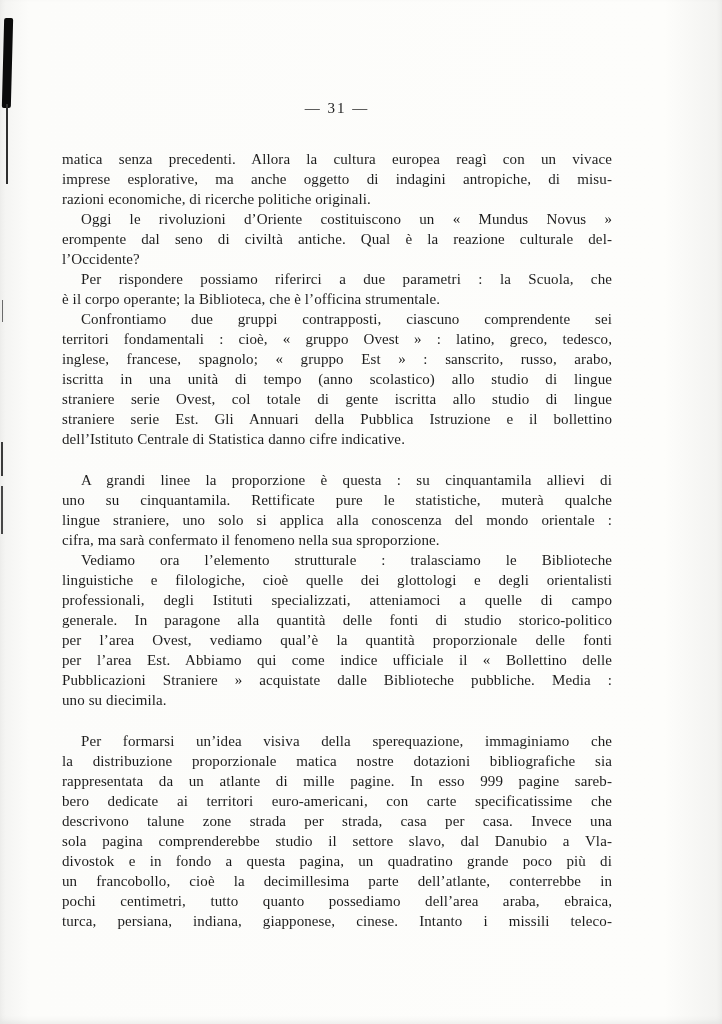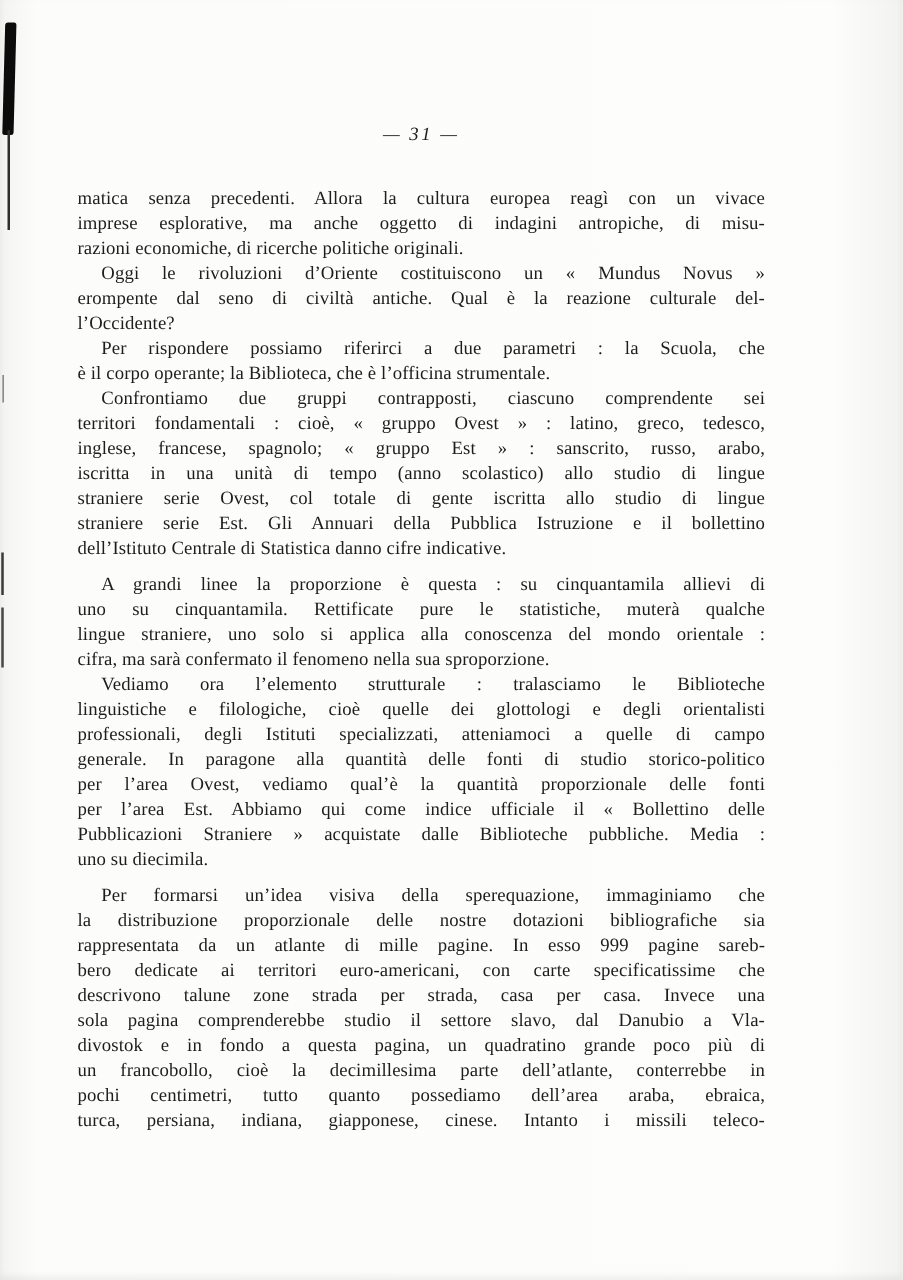--- a/index.html
+++ b/index.html
@@ -22,33 +22,32 @@
     box-shadow: inset 0 -3px 6px rgba(0,0,0,0.06);
   }
   .page-number {
     position: absolute;
     top: 100px;
     left: 62px;
     width: 550px;
     text-align: center;
     font-size: 15px;
     letter-spacing: 2px;
-    font-style: italic;
   }
   .text-block {
     position: absolute;
     top: 149px;
     left: 62px;
     width: 550px;
     font-size: 15px;
     line-height: 20px;
     letter-spacing: 0.1px;
   }
   .paragraph { margin: 0; }
-  .paragraph.space-before { margin-top: 9px; }
+  .paragraph.space-before { margin-top: 21px; }
   .line {
     text-align: justify;
     text-align-last: justify;
     white-space: normal;
   }
   .line.last { text-align-last: left; }
   .line.indent { text-indent: 19px; }
 
   
   .artifact-blob {
@@ -141,21 +140,21 @@
         <div class="line">linguistiche e filologiche, cioè quelle dei glottologi e degli orientalisti</div>
         <div class="line">professionali, degli Istituti specializzati, atteniamoci a quelle di campo</div>
         <div class="line">generale. In paragone alla quantità delle fonti di studio storico-politico</div>
         <div class="line">per l’area Ovest, vediamo qual’è la quantità proporzionale delle fonti</div>
         <div class="line">per l’area Est. Abbiamo qui come indice ufficiale il « Bollettino delle</div>
         <div class="line">Pubblicazioni Straniere » acquistate dalle Biblioteche pubbliche. Media :</div>
         <div class="line last">uno su diecimila.</div>
       </div>
       <div class="paragraph space-before">
         <div class="line indent">Per formarsi un’idea visiva della sperequazione, immaginiamo che</div>
-        <div class="line">la distribuzione proporzionale delle nostre dotazioni bibliografiche sia</div>
+        <div class="line">la distribuzione proporzionale matica nostre dotazioni bibliografiche sia</div>
         <div class="line">rappresentata da un atlante di mille pagine. In esso 999 pagine sareb-</div>
         <div class="line">bero dedicate ai territori euro-americani, con carte specificatissime che</div>
         <div class="line">descrivono talune zone strada per strada, casa per casa. Invece una</div>
         <div class="line">sola pagina comprenderebbe studio il settore slavo, dal Danubio a Vla-</div>
         <div class="line">divostok e in fondo a questa pagina, un quadratino grande poco più di</div>
         <div class="line">un francobollo, cioè la decimillesima parte dell’atlante, conterrebbe in</div>
         <div class="line">pochi centimetri, tutto quanto possediamo dell’area araba, ebraica,</div>
         <div class="line">turca, persiana, indiana, giapponese, cinese. Intanto i missili teleco-</div>
       </div>
     </div>

